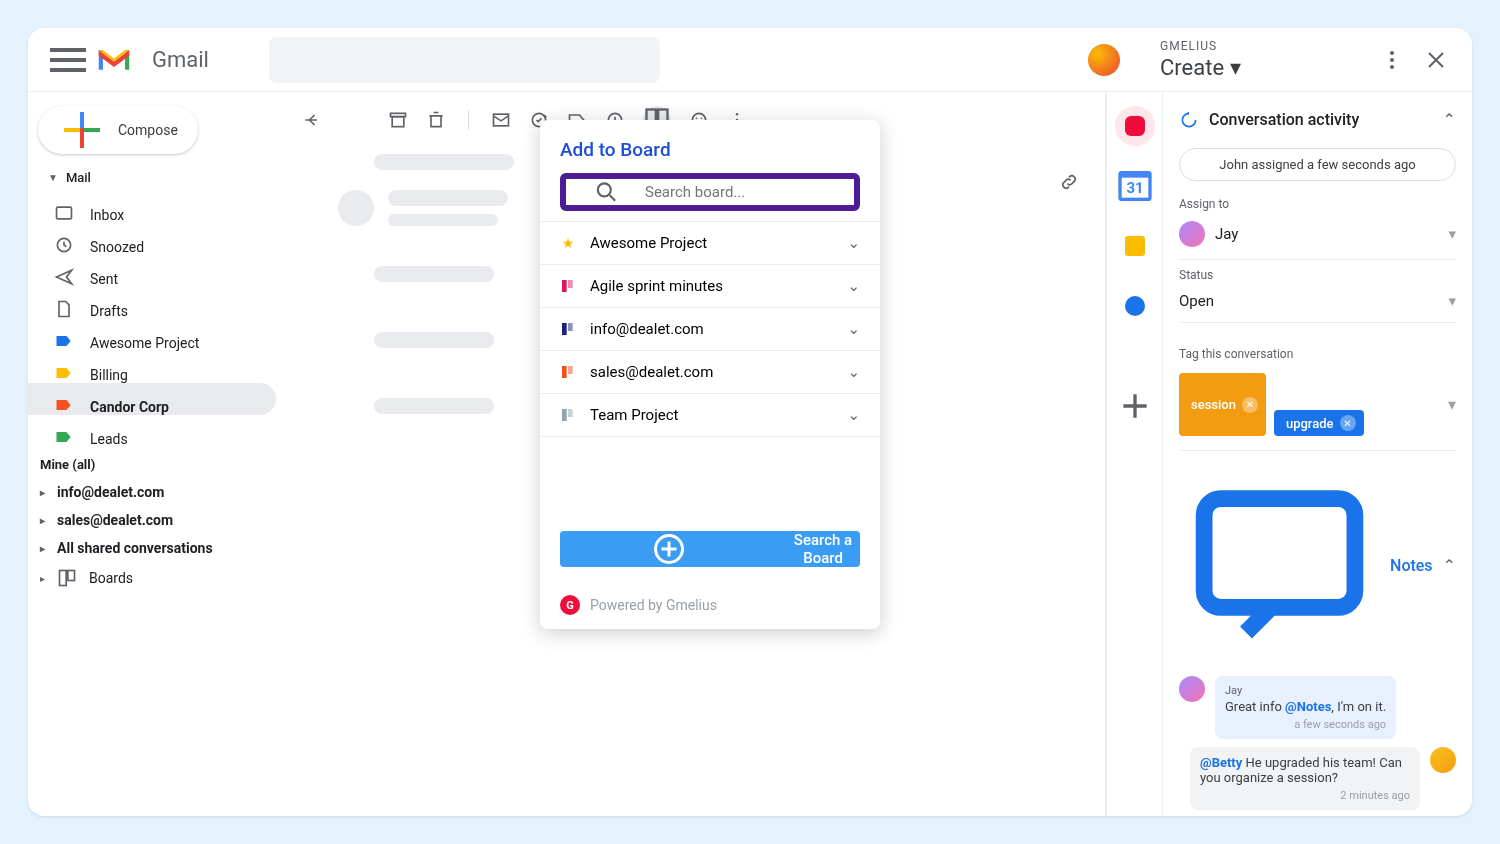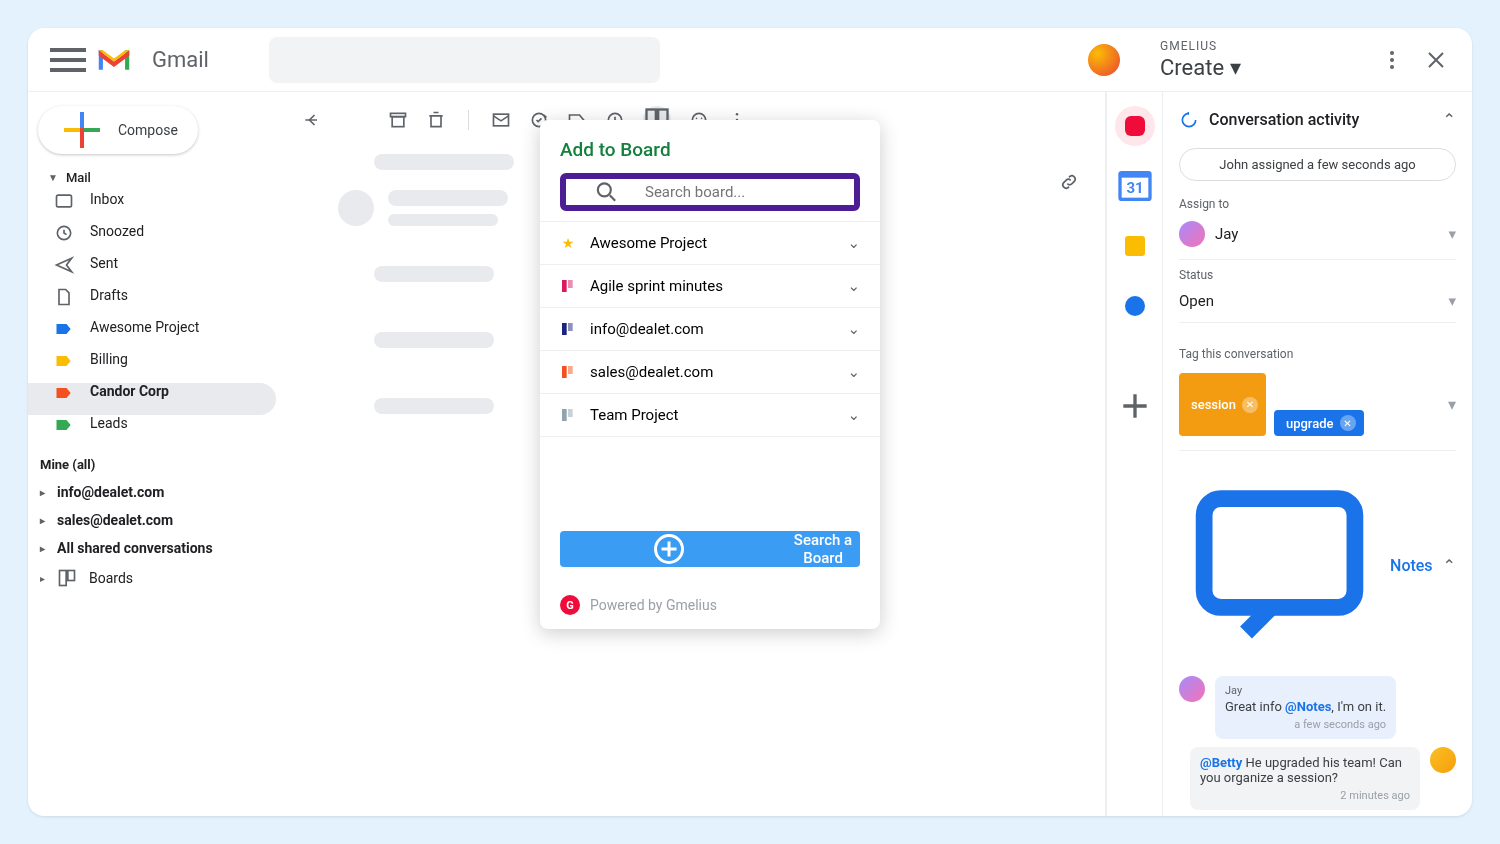--- a/index.html
+++ b/index.html
@@ -21,21 +21,21 @@
   .icon-btn { width:24px; height:24px; cursor:pointer; display:flex; align-items:center; justify-content:center; }
 
   
   .body { flex:1; display:flex; overflow:hidden; }
 
   
   .sidebar { width: 256px; padding: 8px 8px 8px 0; overflow-y:auto; }
   .compose { display:flex; align-items:center; gap:12px; height:48px; padding:0 20px; margin:6px 0 10px 10px; border-radius:24px; box-shadow:0 1px 3px rgba(60,64,67,.3); width:fit-content; cursor:pointer; background:#fff;}
   .compose-text { font-size:14px; color:#3c4043; font-weight:400;}
   .nav-header { display:flex; align-items:center; gap:8px; padding:6px 12px 6px 20px; font-size:13px; color:#202124; font-weight:500; cursor:pointer;}
-  .nav-item { display:flex; align-items:flex-start; gap:16px; height:32px; padding:0 12px 0 26px; border-radius:0 16px 16px 0; font-size:14px; color:#202124; cursor:pointer;}
+  .nav-item { display:flex; align-items:flex-end; gap:16px; height:32px; padding:0 12px 0 26px; border-radius:0 16px 16px 0; font-size:14px; color:#202124; cursor:pointer;}
   .nav-item.active { background:#e8eaed; font-weight:700; }
   .nav-icon { width:20px; height:20px; display:flex; align-items:center; justify-content:center; color:#5f6368; }
   .section-title { font-weight:700; font-size:13px; padding:10px 12px 6px 12px; color:#202124;}
   .expand-row { display:flex; align-items:center; gap:12px; padding:6px 12px; font-size:14px; font-weight:700; color:#202124; cursor:pointer;}
   .expand-row.normal { font-weight:400; }
   .tri { font-size:10px; color:#5f6368; }
 
   
   .main { flex:1; display:flex; flex-direction:row; border-left: none; position:relative;}
   .list-col { flex:1; border-right:1px solid #eceff1; padding-top:4px; position:relative;}
@@ -44,21 +44,21 @@
   .tool-ic { width:20px; height:20px; cursor:pointer; display:flex; align-items:center; justify-content:center; border-radius:4px;}
   .tool-ic.active { background:#e8eaed; width:28px; height:28px; border-radius:50%; }
   .msg-skel { display:flex; gap:14px; padding:10px 30px 10px 54px; align-items:flex-start; }
   .skel-avatar { width:36px; height:36px; border-radius:50%; background:#e8eaed; flex-shrink:0;}
   .skel-lines { display:flex; flex-direction:column; gap:8px; }
   .skel-line { height:16px; border-radius:8px; background:#e8eaed; }
   .link-icon { position:absolute; right:26px; top:80px; color:#5f6368; }
 
   
   .popup { position:absolute; left:256px; top:28px; width:340px; background:#fff; border-radius:8px; box-shadow:0 4px 20px rgba(0,0,0,.2); overflow:hidden; z-index:10;}
-  .popup-header { padding:18px 20px 12px; font-size:19px; font-weight:500; color:#15803d;}
+  .popup-header { padding:18px 20px 12px; font-size:19px; font-weight:500; color:#1d4ed8;}
   .popup-search { margin:0 20px 10px; display:flex; align-items:center; gap:8px; border:6px solid #4c1d95; border-radius:6px; height:38px; padding:0 10px; color:#5f6368;}
   .popup-search input { border:none; outline:none; flex:1; font-size:15px; background:transparent; color:#5f6368;}
   .board-list { border-top:1px solid #eceff1; }
   .board-row { display:flex; align-items:center; gap:14px; padding:12px 20px; border-bottom:1px solid #eceff1; cursor:pointer; font-size:15px;}
   .board-ic { width:16px; height:16px; display:flex; align-items:center; justify-content:center; font-size:14px;}
   .board-chev { margin-left:auto; color:#5f6368;}
   .popup-footer { padding:14px 20px 16px; }
   .create-board-btn { width:100%; height:36px; background:#3b9cf4; color:#fff; border:none; border-radius:4px; font-size:15px; font-weight:500; display:flex; align-items:center; justify-content:center; gap:8px; cursor:pointer;}
   .powered { display:flex; align-items:center; gap:10px; padding:12px 20px 14px; color:#9aa0a6; font-size:14px; border-top:none;}
   .gmelius-logo-sm { width:20px; height:20px; border-radius:50%; background:#ef0c3b; display:flex; align-items:center; justify-content:center; color:#fff; font-size:11px; font-weight:700;}

